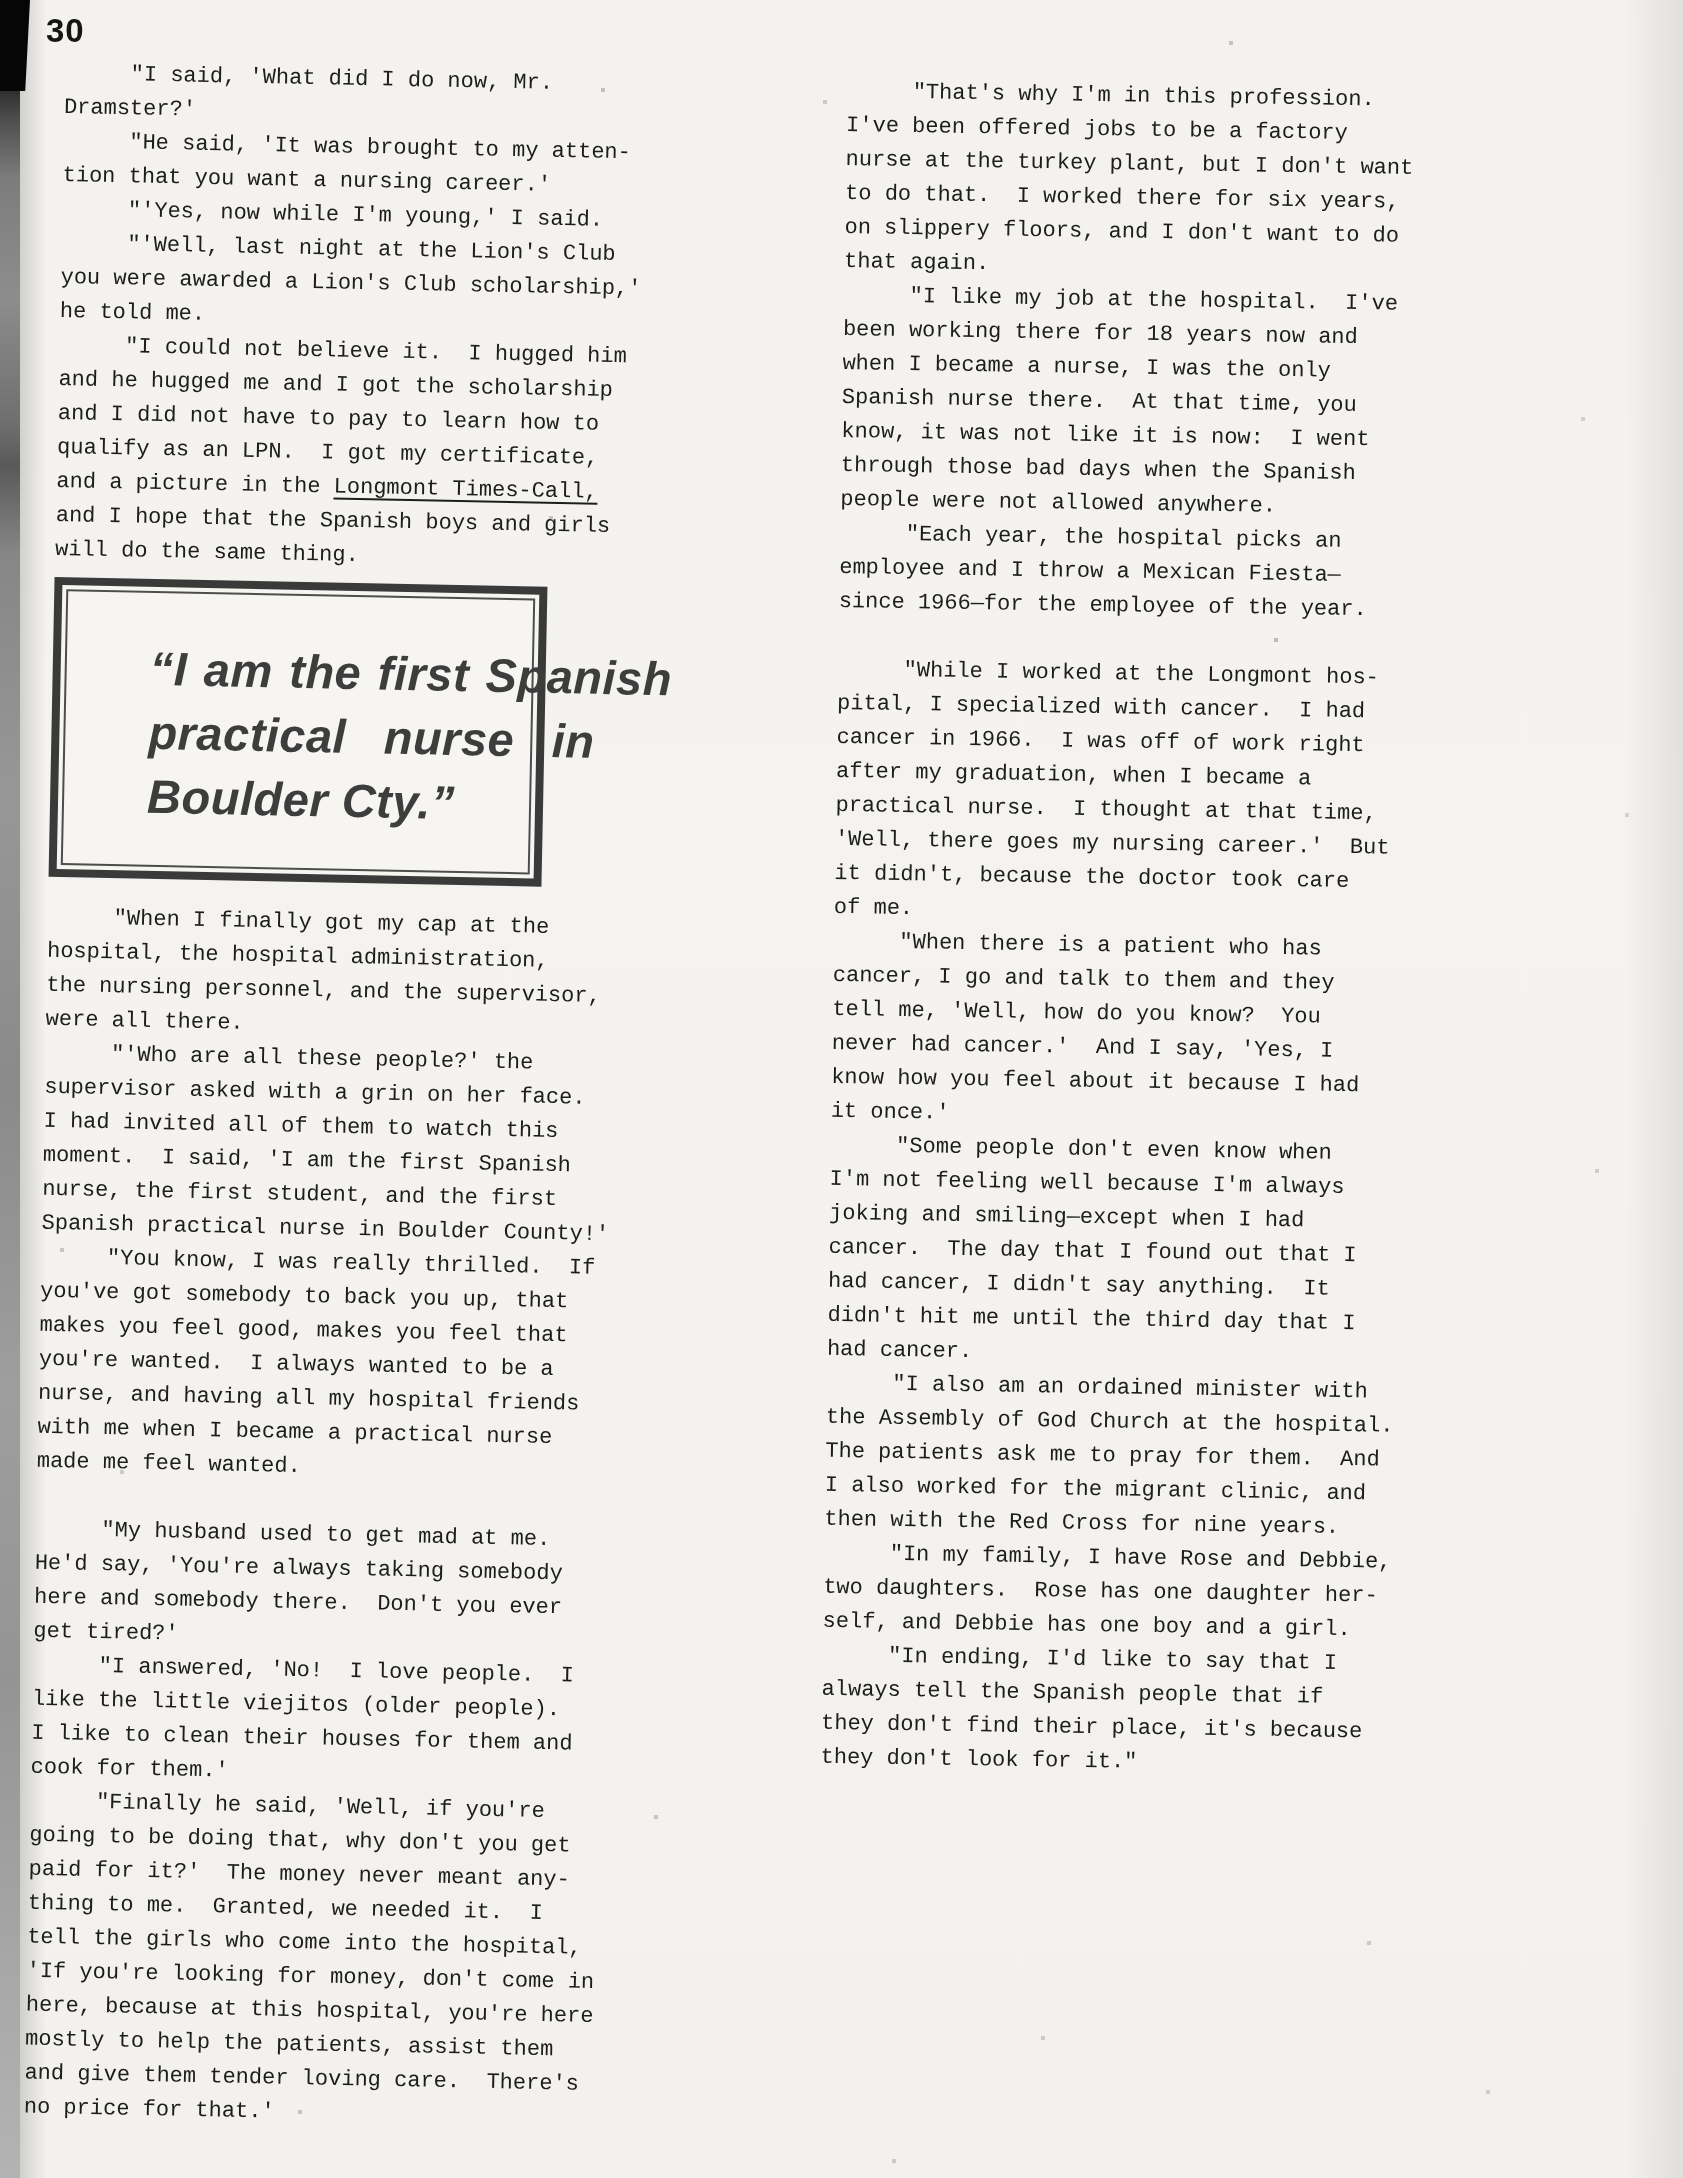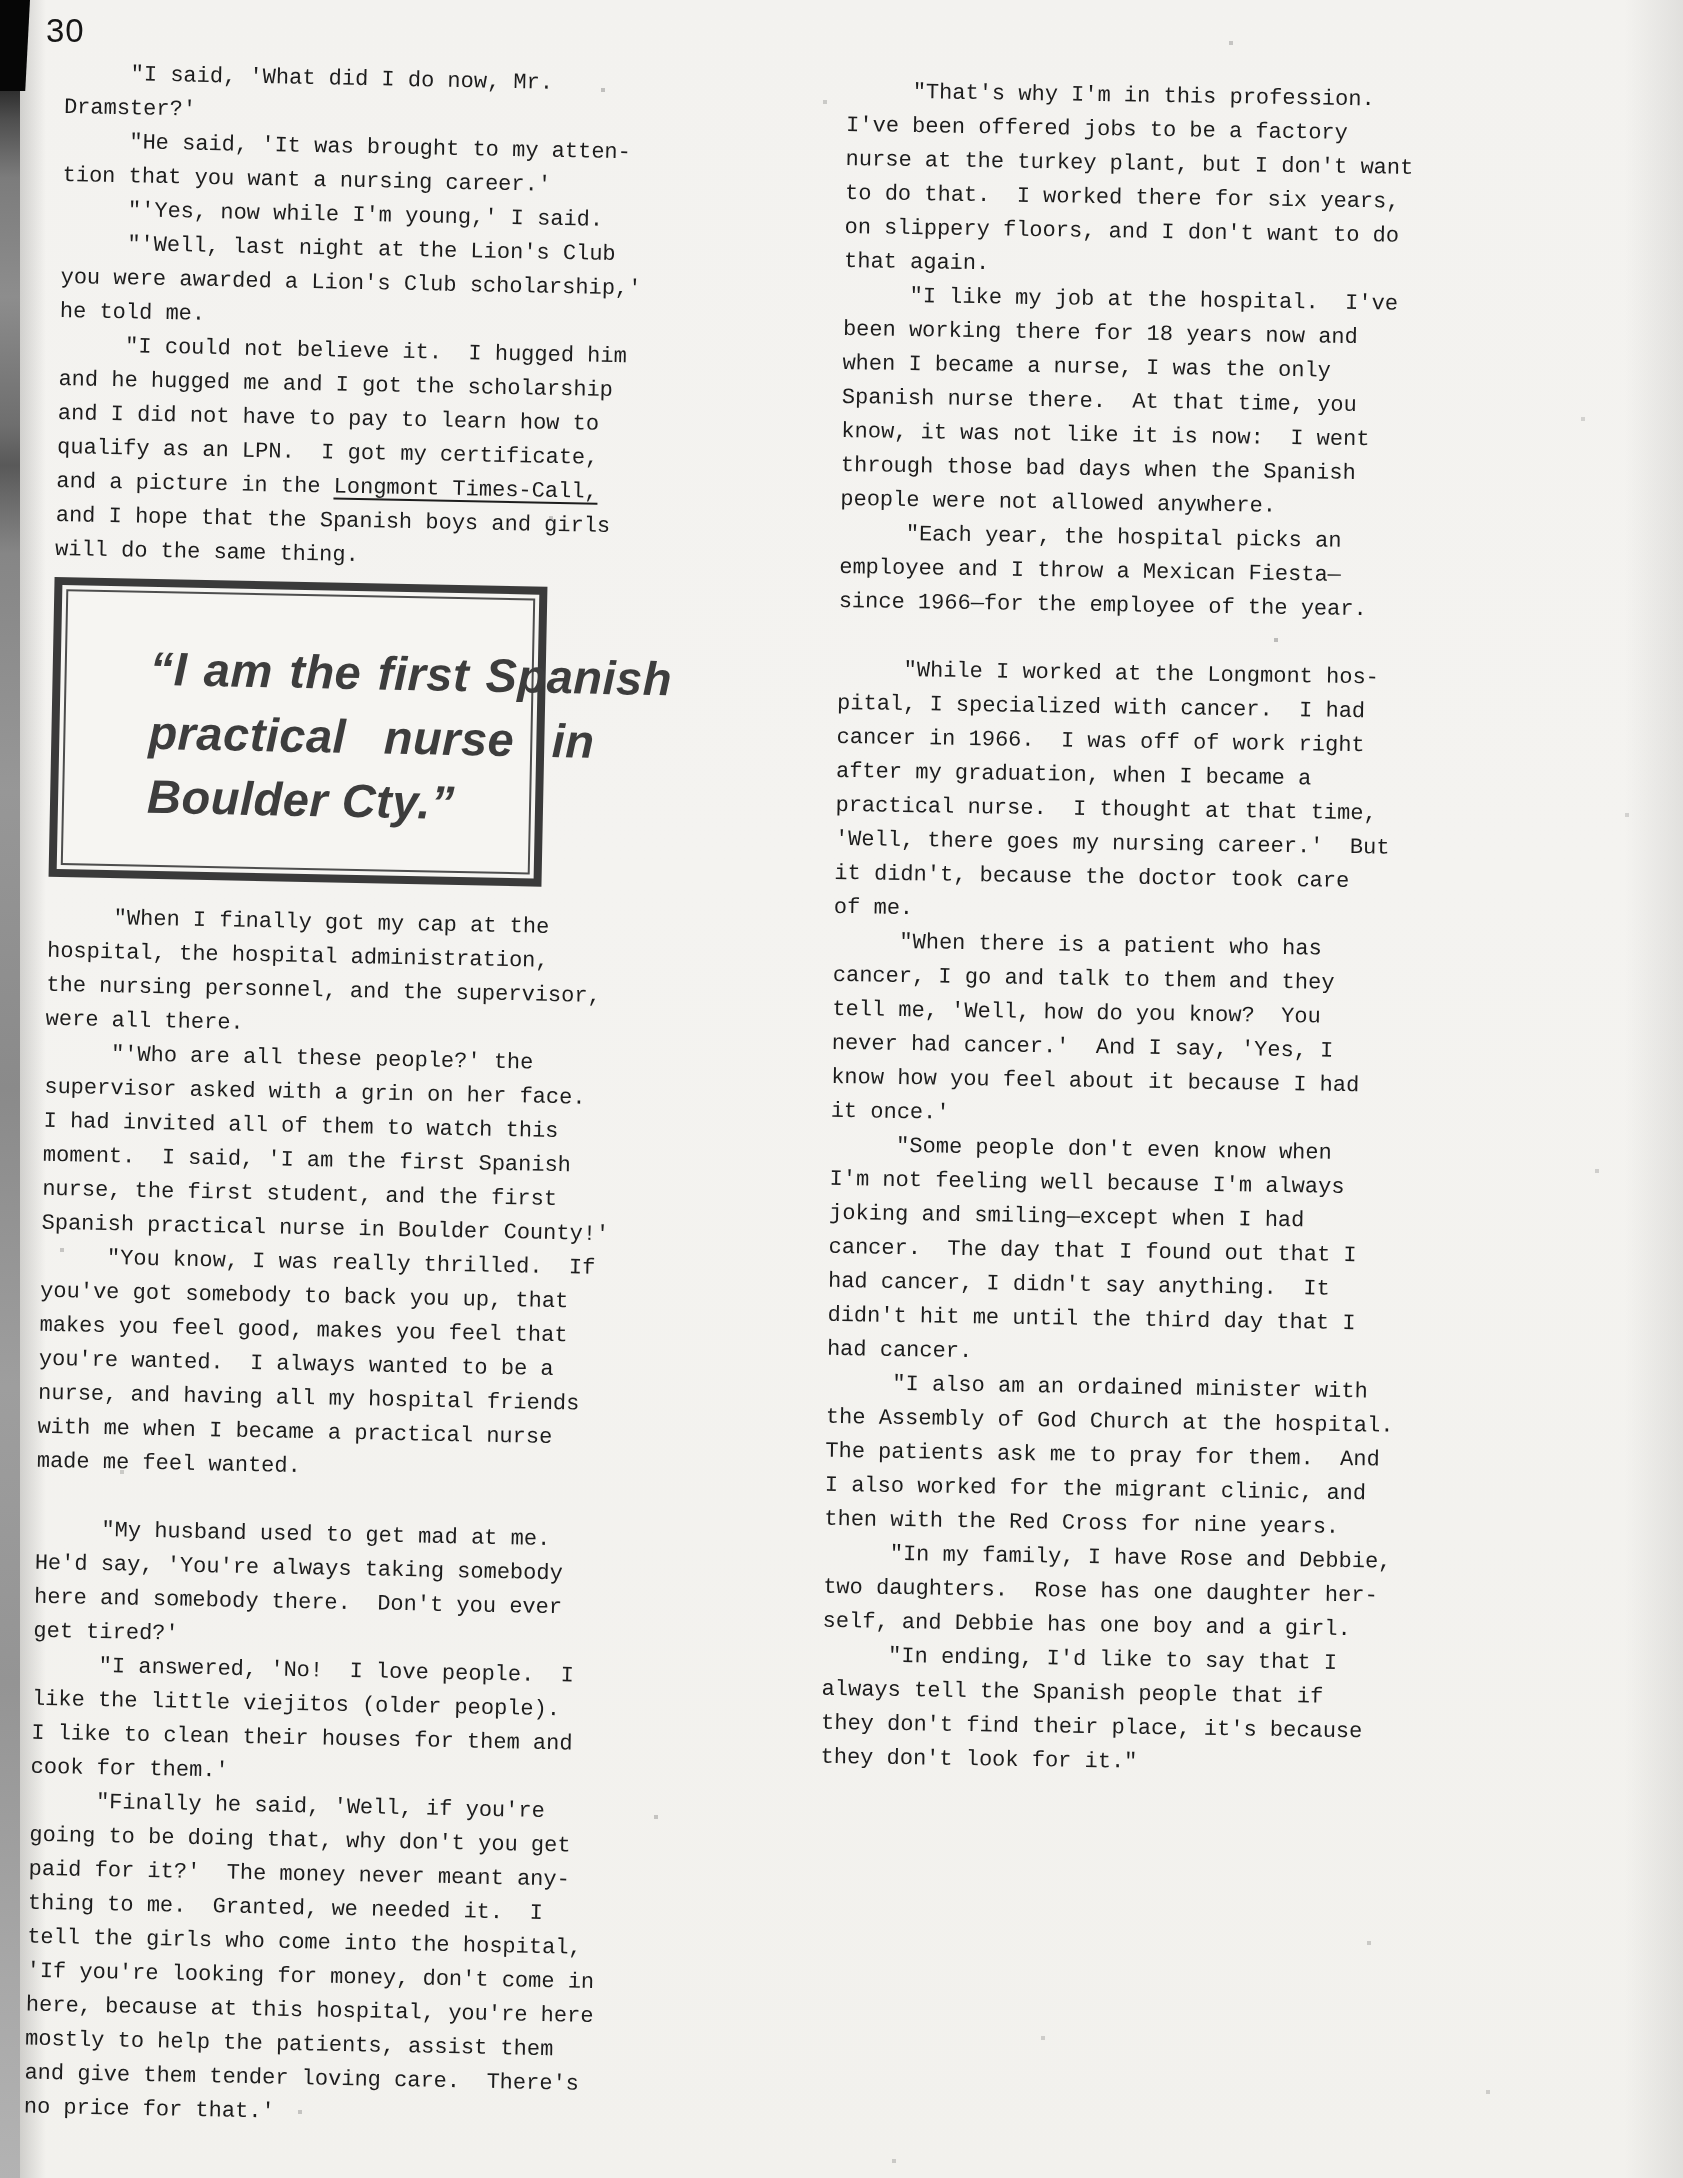--- a/index.html
+++ b/index.html
@@ -37,21 +37,21 @@
       1275px 639px 0 1px rgba(60,60,60,.3), 121px 1471px 0 1px rgba(60,60,60,.22),
       1596px 1170px 0 1px rgba(60,60,60,.2), 655px 1816px 0 1px rgba(60,60,60,.25),
       1368px 1942px 0 1px rgba(60,60,60,.22), 299px 2111px 0 1px rgba(60,60,60,.25),
       1487px 2091px 0 1px rgba(60,60,60,.2), 893px 2160px 0 1px rgba(60,60,60,.22),
       1626px 814px 0 1px rgba(60,60,60,.18), 61px 1249px 0 1px rgba(60,60,60,.25),
       1582px 418px 0 1px rgba(60,60,60,.18), 1042px 2037px 0 1px rgba(60,60,60,.2);
   }
   .page-number {
     position:absolute; left:46px; top:12px;
     font-family:"Liberation Sans","DejaVu Sans",sans-serif;
-    font-size:33px; font-weight:400; color:#151515; letter-spacing:1px;
+    font-size:33px; font-weight:700; color:#151515; letter-spacing:1px;
   }
   .col { position:absolute; }
   .col.left  { left:65px;  top:57px; width:644px; transform:rotate(1.15deg); transform-origin:0 0; }
   .col.right { left:847px; top:75px; width:634px; transform:rotate(0.9deg);  transform-origin:0 0; }
   .para {
     margin:0; white-space:pre;
     font-family:"Liberation Mono","DejaVu Sans Mono",monospace;
     font-size:22px; line-height:34px; color:#1d1d1d;
   }
   .para.gap { margin-top:34px; }

